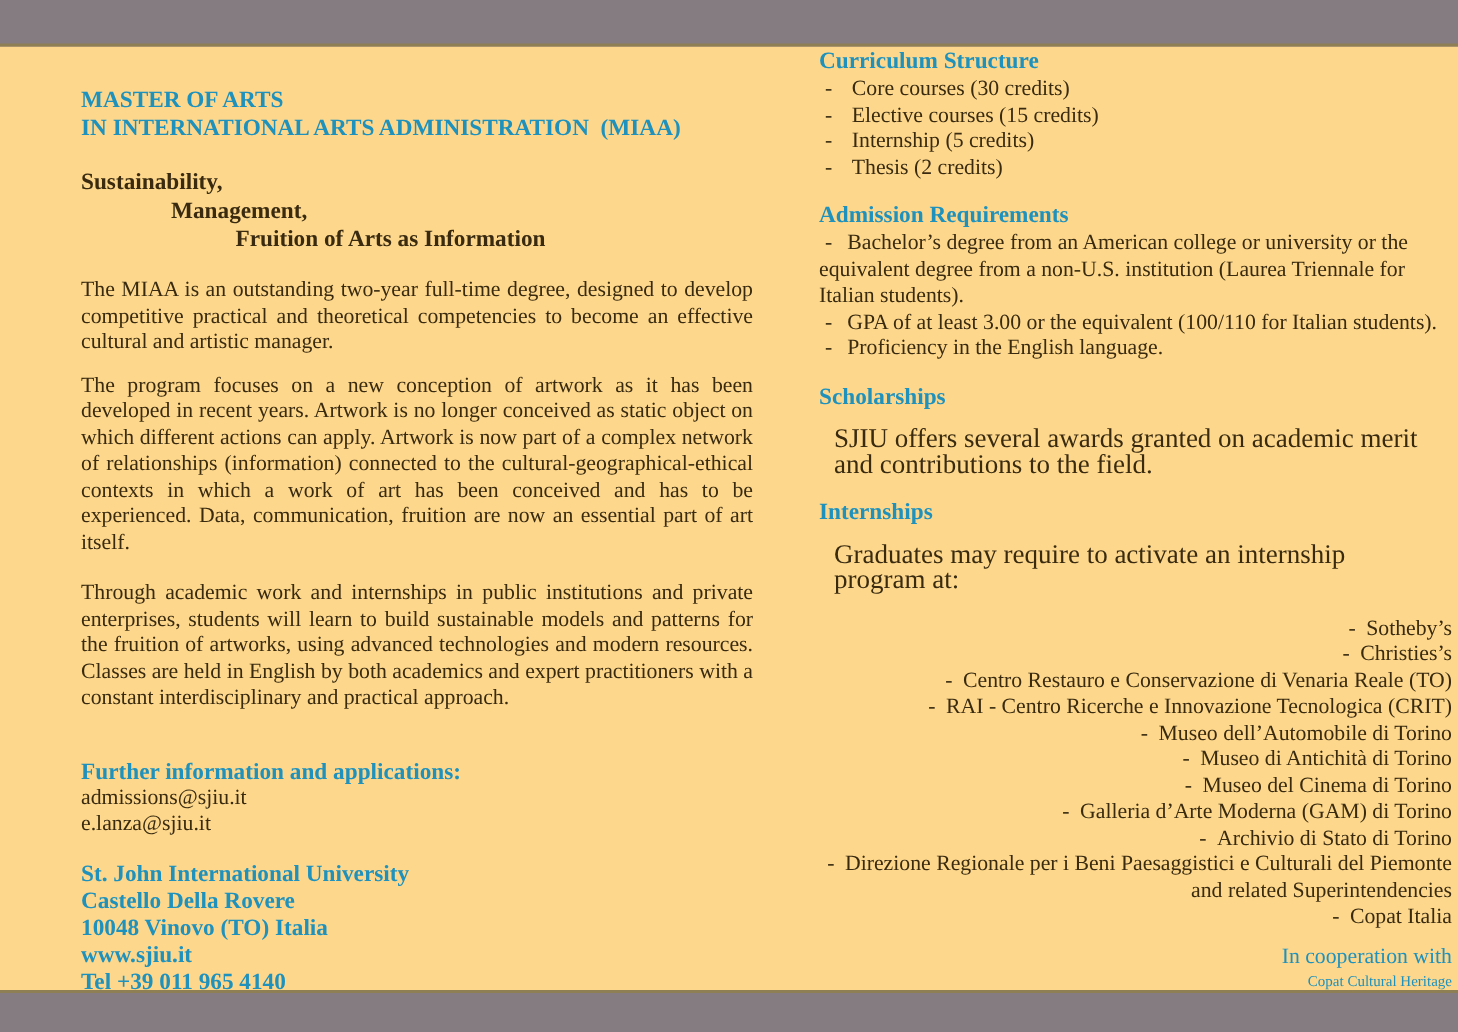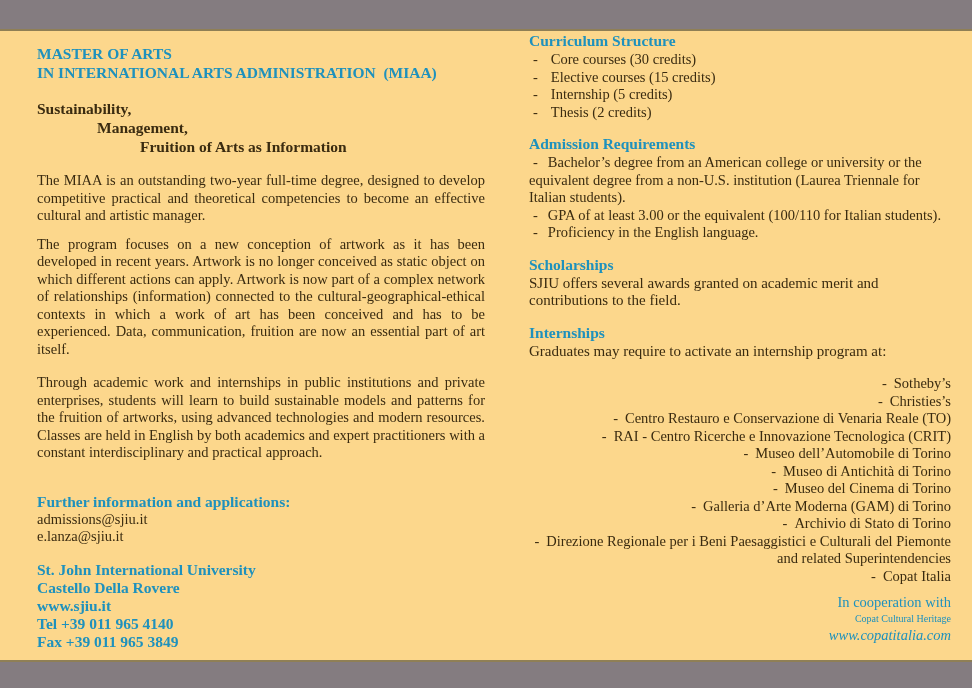--- a/index.html
+++ b/index.html
@@ -19,21 +19,21 @@
   }
   .band{position:absolute;left:0;right:0;background:var(--band);}
   .band-top{top:0;height:29px;border-bottom:2px solid #8f7f55;}
   .band-bottom{bottom:0;height:26px;border-top:2px solid #8f7f55;}
 
   .content{
     position:absolute;top:31px;bottom:28px;left:0;right:0;
     display:flex;
   }
   .col{box-sizing:border-box;}
-  .col-left{width:448px;margin-left:37px;padding-top:13px;}
+  .col-left{width:448px;margin-left:54px;padding-top:26px;}
   .col-right{width:422px;margin-left:44px;}
 
   .title-line{
     font-size:15.5px;font-weight:bold;color:var(--accent);
     line-height:19px;white-space:pre-wrap;
   }
   .subtitle{margin-top:17px;}
   .subtitle-line{font-size:15.5px;font-weight:bold;line-height:19px;}
   .indent-1{margin-left:60px;}
   .indent-2{margin-left:103px;}
@@ -55,21 +55,21 @@
 
   .section{margin-top:13px;}
   .section:first-child{margin-top:0;}
   .section-heading{font-size:15.5px;font-weight:bold;color:var(--accent);line-height:19px;margin:0 0 1px 0;}
   .plainlist{list-style:none;margin:0;padding:0;}
   .plainlist li{font-size:14.5px;line-height:17.5px;}
   .dash{display:inline-block;}
   .curriculum-list li .dash{margin-left:4px;margin-right:13px;}
   .req-item{margin:0;font-size:14.5px;line-height:17.5px;}
   .req-item .dash{margin-left:4px;margin-right:10px;}
-  .section-body{margin:0;font-size:15px;line-height:17.5px;}
+  .section-body{margin:10px;font-size:18px;line-height:17.5px;}
   .intern-list{margin-top:15px;text-align:right;}
   .intern-list li .dash{margin-right:7px;}
 
   .cooperation{margin-top:9px;text-align:right;}
   .coop-line1{font-size:14.5px;color:var(--accent);line-height:16px;}
   .coop-line2{font-size:10px;font-weight:normal;color:var(--accent);line-height:17px;}
   .coop-line3{font-size:14.5px;font-style:italic;color:var(--accent);line-height:16px;}
 </style>
 </head>
 <body>
@@ -97,20 +97,21 @@
 
       <div class="contact">
         <div class="contact-heading">Further information and applications:</div>
         <div class="contact-line">admissions@sjiu.it</div>
         <div class="contact-line">e.lanza@sjiu.it</div>
       </div>
 
       <div class="address">
         <div class="address-line">St. John International University</div>
         <div class="address-line">Castello Della Rovere</div>
+        <div class="address-line">10048 Vinovo (TO) Italia</div>
         <div class="address-line">www.sjiu.it</div>
         <div class="address-line">Tel +39 011 965 4140</div>
         <div class="address-line">Fax +39 011 965 3849</div>
       </div>
     </div>
 
     <div class="col col-right">
 
       <div class="section">
         <h3 class="section-heading">Curriculum Structure</h3>

